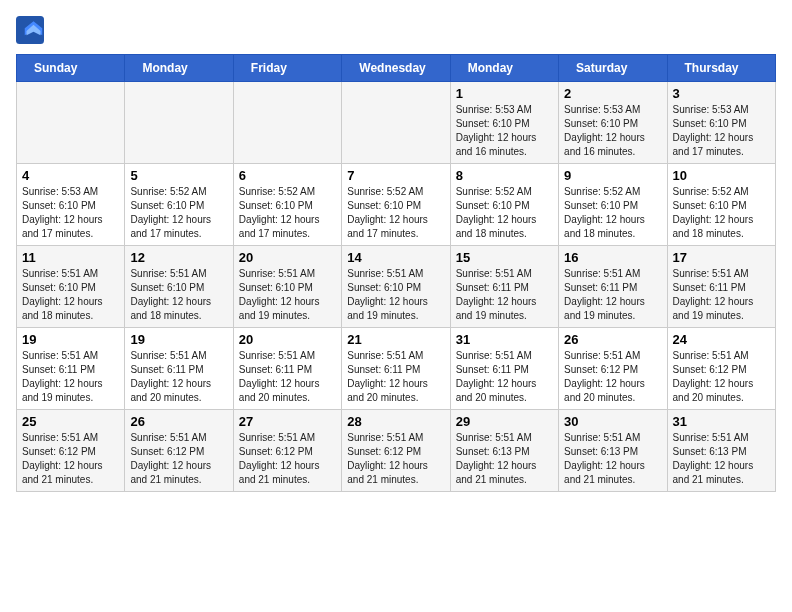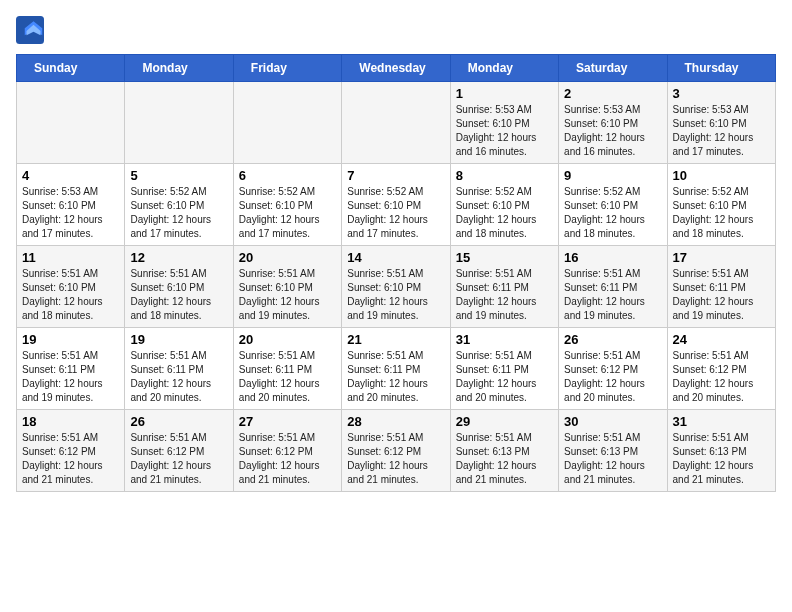--- a/index.html
+++ b/index.html
@@ -294,21 +294,21 @@
         <td>
           <span class="day-number">24</span>
           <div class="day-info">Sunrise: 5:51 AM
 Sunset: 6:12 PM
 Daylight: 12 hours
 and 20 minutes.</div>
         </td>
       </tr>
       <tr>
         <td>
-          <span class="day-number">18</span>
+          <span class="day-number">25</span>
           <div class="day-info">Sunrise: 5:51 AM
 Sunset: 6:12 PM
 Daylight: 12 hours
 and 21 minutes.</div>
         </td>
         <td>
           <span class="day-number">26</span>
           <div class="day-info">Sunrise: 5:51 AM
 Sunset: 6:12 PM
 Daylight: 12 hours

